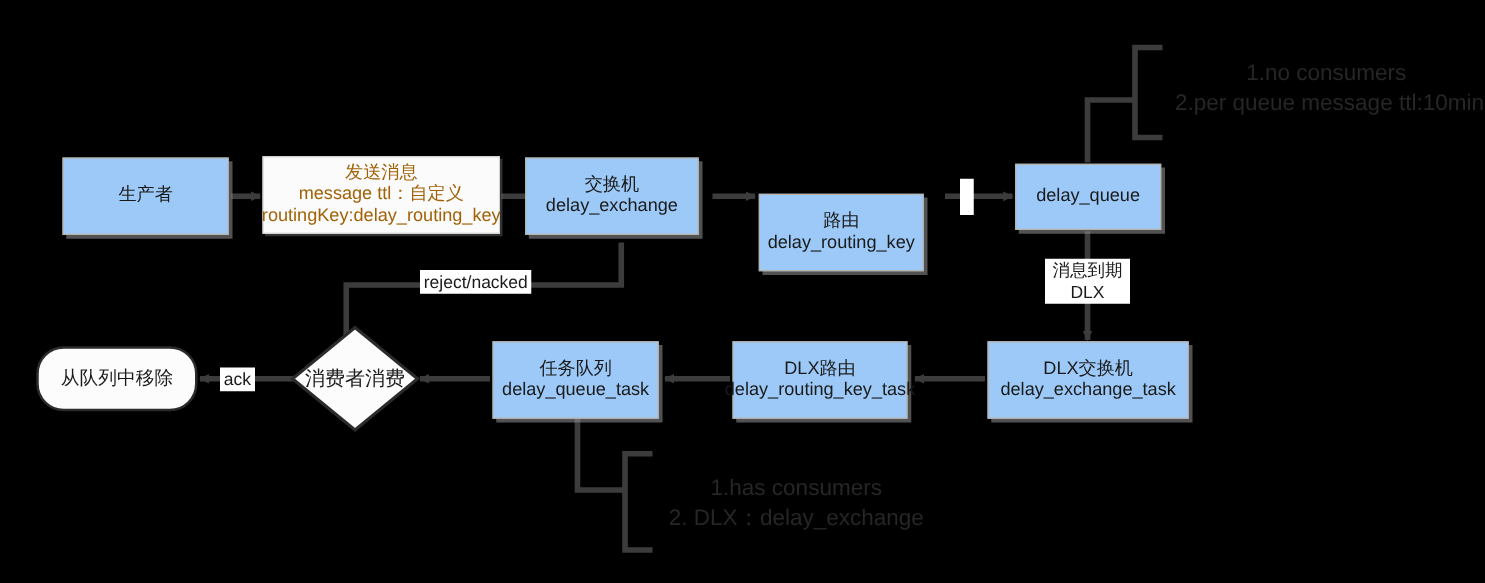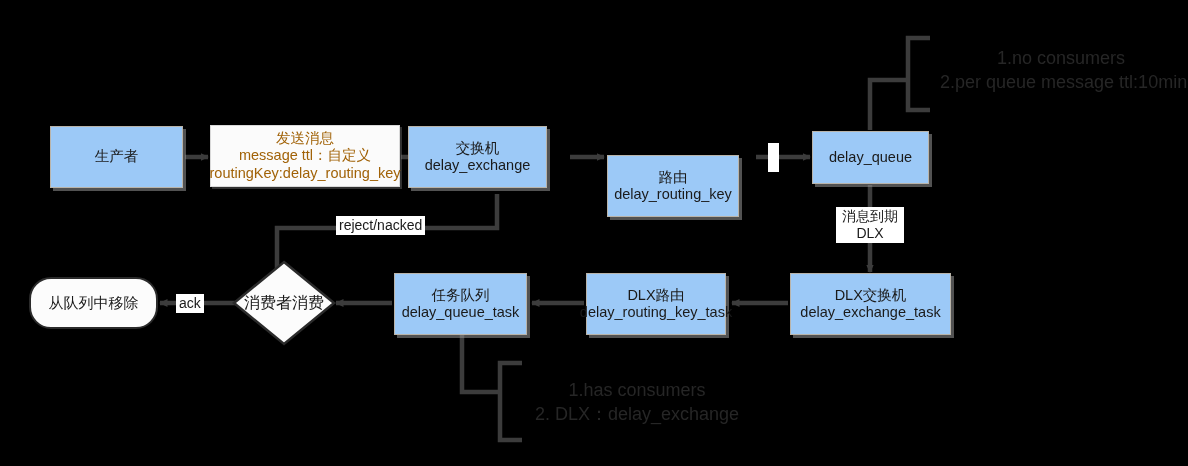--- a/index.html
+++ b/index.html
@@ -151,21 +151,21 @@
   <div class="node blue" style="left:50px; top:126px; width:133px; height:62px;">
     <span class="ln">生产者</span>
   </div>
 
   <div class="node whitebox" style="left:210px; top:125px; width:190px; height:62px;">
     <span class="ln">发送消息</span>
     <span class="ln">message ttl：自定义</span>
     <span class="ln">routingKey:delay_routing_key</span>
   </div>
 
-  <div class="node blue" style="left:408px; top:126px; width:139px; height:62px;">
+  <div class="node blue" style="left:420px; top:126px; width:139px; height:62px;">
     <span class="ln">交换机</span>
     <span class="ln">delay_exchange</span>
   </div>
 
   <div class="node blue" style="left:607px; top:110px; width:132px; height:62px;margin-top:45px;">
     <span class="ln">路由</span>
     <span class="ln">delay_routing_key</span>
   </div>
 
   <div class="node blue" style="left:812px; top:131px; width:117px; height:53px;">

